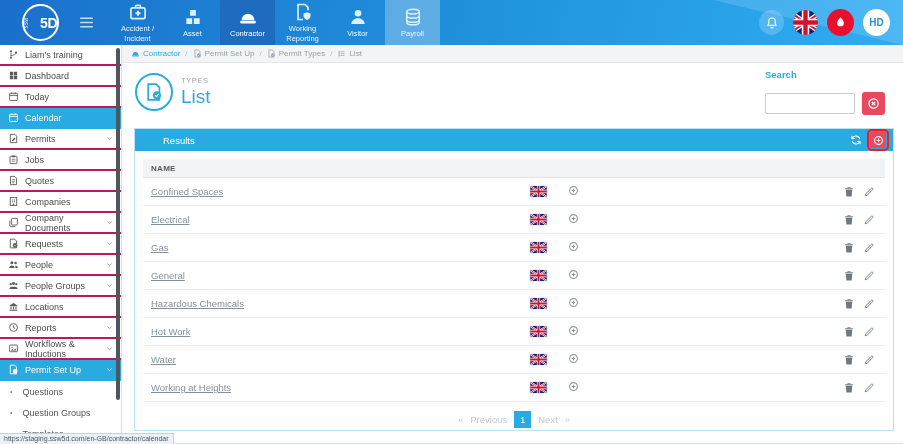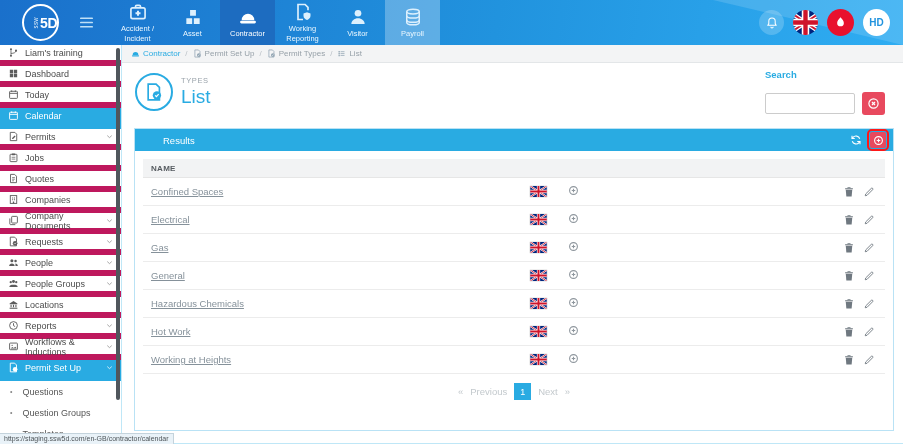--- a/index.html
+++ b/index.html
@@ -9,21 +9,21 @@
   button { background:none; border:none; padding:0; cursor:pointer; font-family:inherit; }
 
   .screen { position:relative; width:903px; height:444px; background:#fff; }
 
   
   .topbar { height:45px; display:flex; align-items:stretch; position:relative;
             background:linear-gradient(100deg,#1a70cb 0%,#2193de 55%,#2fadf2 100%); }
   .topbar::after { content:''; position:absolute; right:0; top:0; width:190px; height:45px;
             background:rgba(255,255,255,0.14); clip-path:polygon(0 0,100% 0,100% 100%); pointer-events:none; }
   .logo { align-self:center; margin-left:22px; width:37px; height:37px; border:2px solid #fff;
-          border-radius:50%; color:#fff; display:flex; align-items:center; justify-content:flex-end; flex:none; }
+          border-radius:50%; color:#fff; display:flex; align-items:center; justify-content:space-between; flex:none; }
   .logo .ssw { writing-mode:vertical-rl; transform:rotate(180deg); font-size:4.5px; letter-spacing:.4px; margin-right:1px; }
   .logo .fived { font-size:14px; font-weight:bold; letter-spacing:-.5px; }
   .hamburger { align-self:center; margin-left:19px; width:17px; height:17px; color:#bfe0f7; flex:none; }
   .hamburger svg { width:17px; height:17px; }
   .topnav { display:flex; margin-left:15px; }
   .nav-item { width:55px; display:flex; flex-direction:column; align-items:center; justify-content:center; gap:2px; position:relative; z-index:1; }
   .nav-item svg { width:20px; height:20px; color:#ddf0fd; }
   .nav-label { font-size:7.5px; line-height:1.3; text-align:center; color:#eaf7ff; }
   .nav-item.active { background:#1d6cc0; }
   .nav-item.active svg, .nav-item.active .nav-label { color:#fff; }
@@ -34,21 +34,21 @@
   .bell-btn svg { width:14px; height:14px; }
   .alert-btn { width:27px; height:27px; background:#e8112d; color:#fff; }
   .alert-btn svg { width:13px; height:13px; }
   .avatar { width:27px; height:27px; background:#fff; color:#2193de; font-size:10px; font-weight:bold; }
 
   
   .lower { display:flex; height:399px; position:relative; }
 
   .sidebar { width:121px; background:#fff; position:relative; flex:none; }
   .side-item { height:21px; display:flex; align-items:center; gap:6px; padding:0 7px 0 8px;
-               border-bottom:6px solid #be185d; color:#4b4b4b; font-size:9px; cursor:pointer; }
+               border-bottom:2px solid #be185d; color:#4b4b4b; font-size:9px; cursor:pointer; }
   .side-item svg { width:11px; height:11px; color:#5c5c5c; flex:none; }
   .side-item .chev { margin-left:auto; width:9px; height:9px; color:#8a8a8a; }
   .side-item.active { background:#29abe2; color:#fff; border-color:#29abe2; }
   .side-item.active svg { color:#fff; }
   .side-item.sub { border-bottom:none; padding-left:10px; color:#555; }
   .side-item.sub::before { content:'•'; font-size:7px; color:#888; margin-right:4px; }
   .side-scrollbar { position:absolute; right:1px; top:3px; width:4px; height:352px; background:#50565c; border-radius:2px; }
 
   .content { flex:1; display:flex; flex-direction:column; background:#fff;
              border-left:1px solid #bfe7f7; border-bottom:1px solid #bfe7f7; min-width:0; }
@@ -732,20 +732,47 @@
                     </svg>
       </button>
       <button>
         <svg>
                       <use href="#i-pencil"></use>
                     </svg>
       </button>
     </div>
   </div>
               <div class="trow">
+    <div class="cell-name">Water</div>
+    <div class="cell-flag">
+      <svg viewBox="0 0 60 40">
+                    <use href="#g-flaguk"></use>
+                  </svg>
+    </div>
+    <div class="cell-trans">
+      <button class="trans-add">
+        <svg>
+                      <use href="#i-pluscircle"></use>
+                    </svg>
+      </button>
+    </div>
+    <div class="cell-actions">
+      <button>
+        <svg>
+                      <use href="#i-trash"></use>
+                    </svg>
+      </button>
+      <button>
+        <svg>
+                      <use href="#i-pencil"></use>
+                    </svg>
+      </button>
+    </div>
+  </div>
+              <div class="trow">
     <div class="cell-name">Working at Heights</div>
     <div class="cell-flag">
       <svg viewBox="0 0 60 40">
                     <use href="#g-flaguk"></use>
                   </svg>
     </div>
     <div class="cell-trans">
       <button class="trans-add">
         <svg>
                       <use href="#i-pluscircle"></use>

